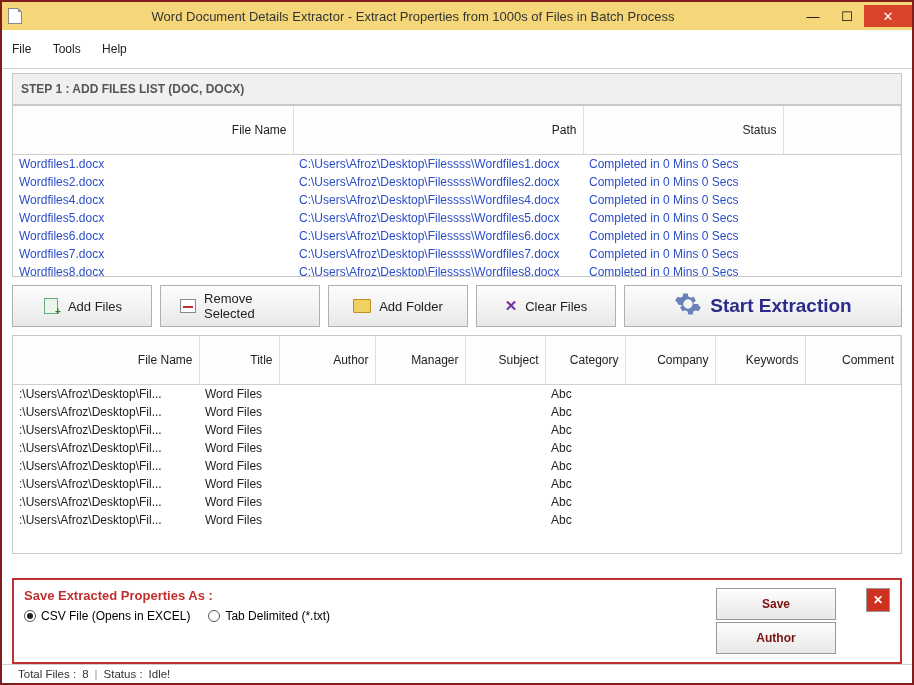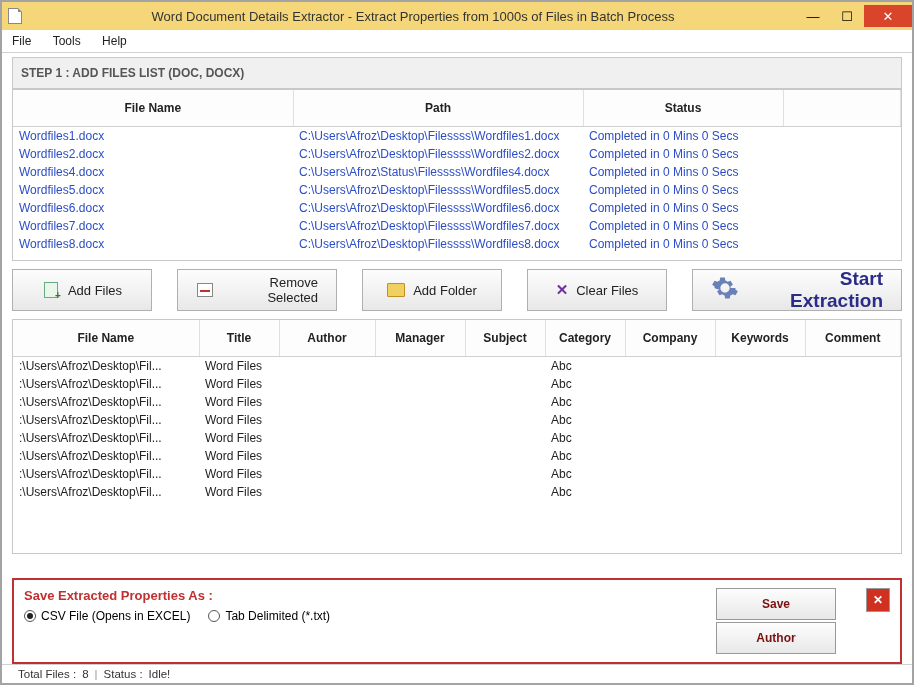--- a/index.html
+++ b/index.html
@@ -1,36 +1,36 @@
 <!DOCTYPE html>
 <html><head>
 <meta charset="utf-8">
 <style>
 * { box-sizing: border-box; margin: 0; padding: 0; }
 body { font-family: "Segoe UI", Tahoma, sans-serif; font-size: 12px; background: #fff; }
-.window { width: 914px; height: 685px; border: 2px solid #a3a3a3; background: #fff; display: flex; flex-direction: column; }
+.window { width: 914px; height: 685px; border: 2px solid #7f1d1d; background: #fff; display: flex; flex-direction: column; }
 .titlebar { height: 28px; background: #f5d77a; display: flex; align-items: center; padding: 0 0 0 6px; }
 .titlebar .doc-icon { width: 14px; height: 16px; border: 1px solid #888; background: #fff; margin-right: 8px; position: relative; }
 .titlebar .doc-icon::after { content: ""; position: absolute; right: -1px; top: -1px; border-top: 4px solid #f5d77a; border-left: 4px solid #888; }
 .titlebar .title { flex: 1; text-align: center; font-size: 13px; color: #333; }
 .titlebar .win-btns { display: flex; }
 .titlebar .wb { width: 34px; height: 22px; display: flex; align-items: center; justify-content: center; font-size: 13px; }
 .titlebar .wb.close { background: #d9452b; color: #fff; width: 48px; height: 22px; }
-.menubar { padding: 4px 10px; border-bottom: 1px solid #d0d0d0; background: #fff; }
+.menubar { padding: 12px 10px; border-bottom: 1px solid #d0d0d0; background: #fff; }
 .menubar span { margin-right: 18px; color: #222; display: inline-block; }
 .content { flex: 1; padding: 4px 10px 0 10px; display: flex; flex-direction: column; overflow: hidden; }
 .step-header { border: 1px solid #c8c8c8; background: #f0f0f0; padding: 8px 8px; color: #555; font-weight: bold; font-size: 12px; }
 .table-wrap { border: 1px solid #c8c8c8; overflow: hidden; }
 .table1 { height: 172px; }
 .table2 { flex: 1; min-height: 0; }
 table { width: 100%; border-collapse: collapse; font-size: 12px; table-layout: fixed; }
-th { text-align: center; padding: 11px 6px; background: #fdfdfd; border-right: 1px solid #e0e0e0; border-bottom: 1px solid #d0d0d0; color: #222; font-weight: bold; }
+th { text-align: right; padding: 17px 6px; background: #fdfdfd; border-right: 1px solid #e0e0e0; border-bottom: 1px solid #d0d0d0; color: #222; font-weight: normal; }
 td { padding: 2px 6px; color: #2b4dc7; white-space: nowrap; overflow: hidden; text-overflow: ellipsis; }
 .table2 td { color: #222; }
-.btn-row { display: flex; gap: 25px; padding: 8px 0; text-align: right; }
+.btn-row { display: flex; gap: 8px; padding: 8px 0; }
 .btn { border: 1px solid #b0b0b0; background: linear-gradient(#fdfdfd, #e8e8e8); height: 42px; display: flex; align-items: center; justify-content: center; gap: 8px; padding: 0 18px; cursor: pointer; font-size: 13px; color: #222; }
 .btn.wide { width: 140px; }
 .btn.wide2 { width: 160px; }
 .start-btn { flex: 1; font-size: 19px; font-weight: bold; color: #2b2b8a; justify-content: center; }
 .icon-box { width: 18px; height: 18px; display: inline-flex; align-items: center; justify-content: center; }
 .icon-add { position: relative; width: 14px; height: 16px; border: 1px solid #6a8; background: #eaf6ea; }
 .icon-add::after { content: "+"; position: absolute; right: -4px; bottom: -4px; font-size: 10px; color: #2a7d2a; font-weight: bold; }
 .icon-folder { width: 18px; height: 14px; background: #f0d060; border: 1px solid #c09020; border-radius: 1px; }
 .icon-remove { width: 16px; height: 14px; border: 1px solid #888; background: #fff; position: relative; }
 .icon-remove::after { content: ""; position: absolute; left: 2px; right: 2px; top: 50%; height: 2px; background: #c03030; }
@@ -94,21 +94,21 @@
               <td></td>
             </tr>
             <tr>
               <td>Wordfiles2.docx</td>
               <td>C:\Users\Afroz\Desktop\Filessss\Wordfiles2.docx</td>
               <td>Completed in 0 Mins 0 Secs</td>
               <td></td>
             </tr>
             <tr>
               <td>Wordfiles4.docx</td>
-              <td>C:\Users\Afroz\Status\Filessss\Wordfiles4.docx</td>
+              <td>C:\Users\Afroz\Desktop\Filessss\Wordfiles4.docx</td>
               <td>Completed in 0 Mins 0 Secs</td>
               <td></td>
             </tr>
             <tr>
               <td>Wordfiles5.docx</td>
               <td>C:\Users\Afroz\Desktop\Filessss\Wordfiles5.docx</td>
               <td>Completed in 0 Mins 0 Secs</td>
               <td></td>
             </tr>
             <tr>

